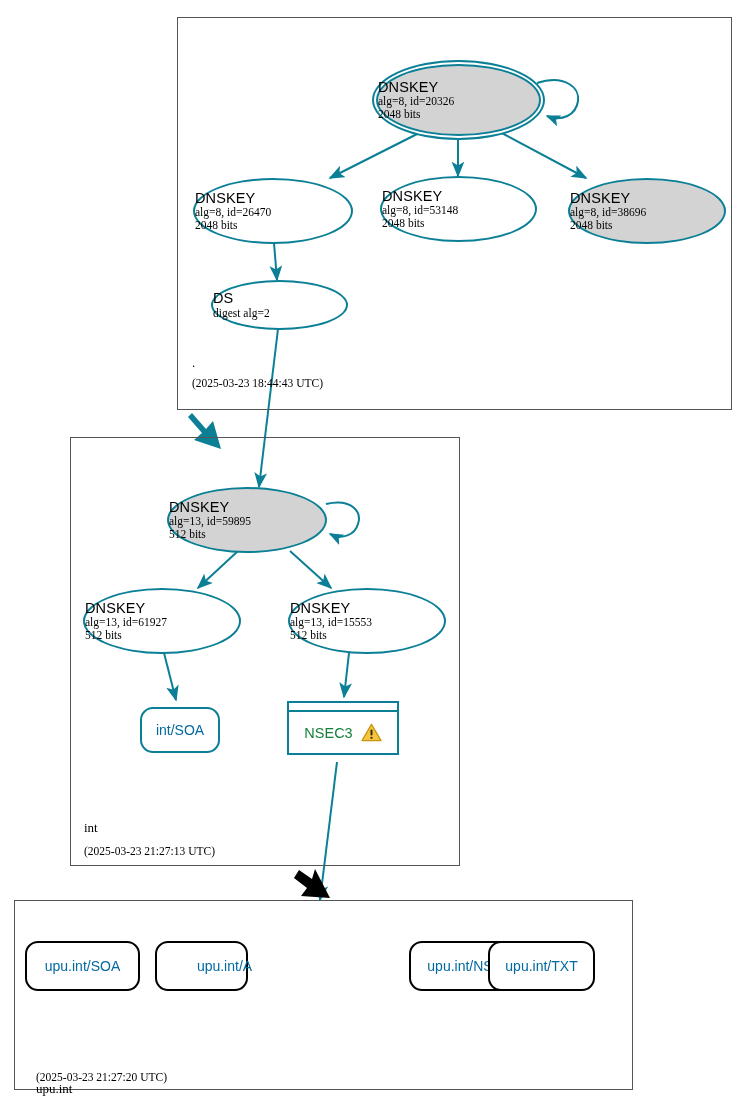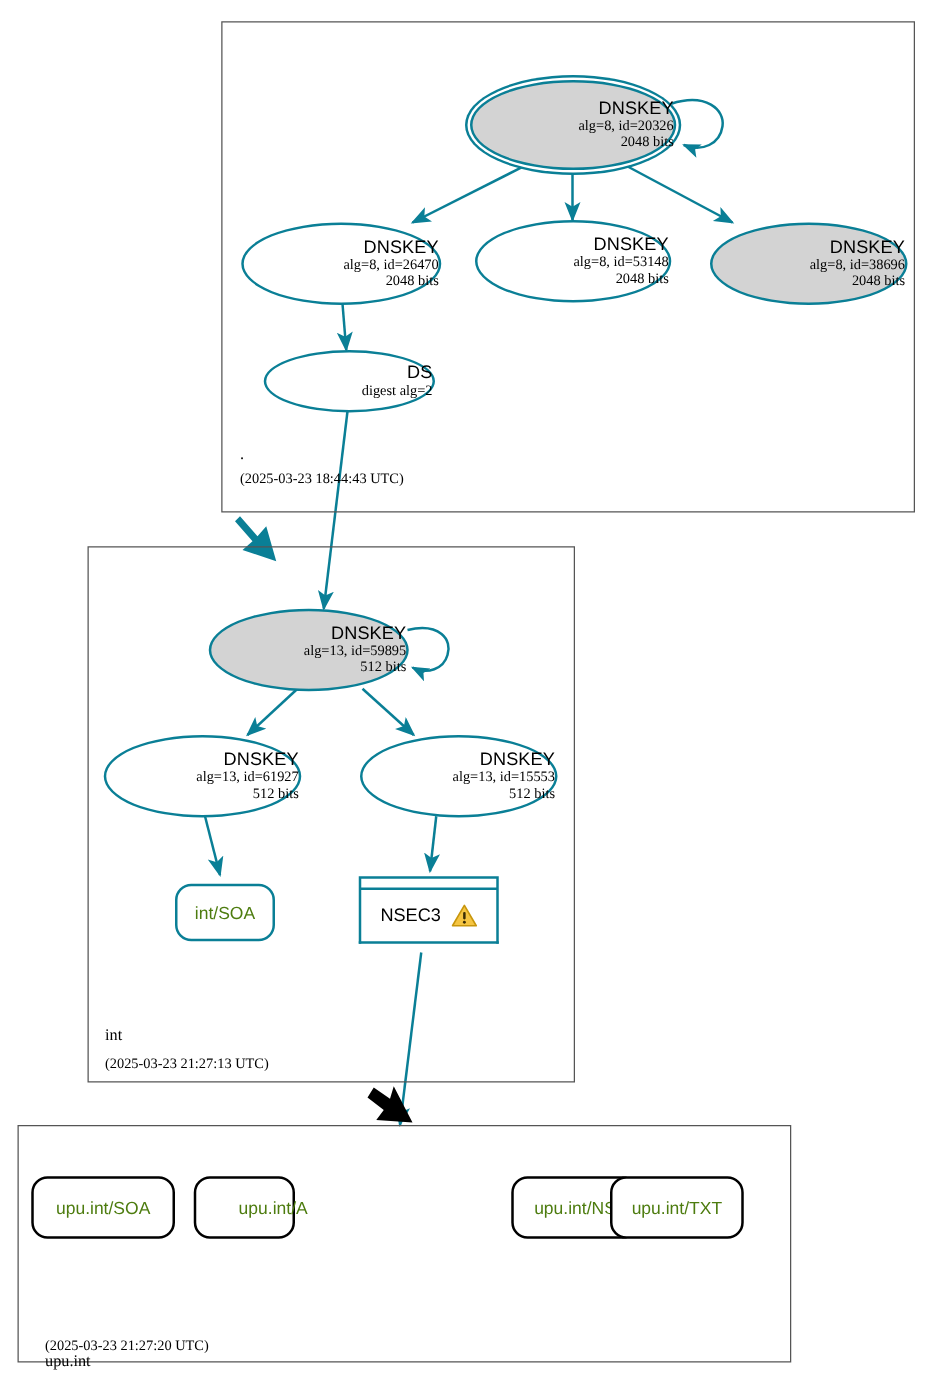--- a/index.html
+++ b/index.html
@@ -45,21 +45,21 @@
   .zone-time {
     font-size: 11.5px;
   }
 
   
   .node {
     position: absolute;
     box-sizing: border-box;
     display: flex;
     flex-direction: column;
-    align-items: flex-end;
+    align-items: flex-start;
     justify-content: center;
     text-align: center;
     line-height: 1.12;
     color: #000000;
   }
   .ellipse {
     border: 2px solid #0a7f96;
     border-radius: 50%;
     background: #ffffff;
   }
@@ -84,21 +84,21 @@
     position: absolute;
     box-sizing: border-box;
     border: 2px solid #000000;
     border-radius: 13px;
     background: #ffffff;
     display: flex;
     align-items: center;
     justify-content: center;
     font-family: "Liberation Sans", sans-serif;
     font-size: 14px;
-    color: #4d7c0f;
+    color: #0369a1;
     white-space: nowrap;
   }
   .rrset.teal {
     border-color: #0a7f96;
   }
 
   
   .nsec-node {
     position: absolute;
     box-sizing: border-box;
@@ -116,21 +116,21 @@
     border-top: none;
     background: #ffffff;
     height: 43px;
     width: 100%;
     display: flex;
     align-items: center;
     justify-content: center;
     gap: 8px;
     font-family: "Liberation Sans", sans-serif;
     font-size: 14.5px;
-    color: #000000;
+    color: #15803d;
   }
   .warn-icon {
     display: inline-block;
     line-height: 0;
   }
 </style>
 </head>
 <body>
 
 <div id="stage">
@@ -275,21 +275,21 @@
     </div>
   </div>
 
   <div class="zone-box" style="left:14px; top:900px; width:619px; height:190px;"></div>
   <div class="zone-label zone-name" style="left:36px; top:1046px;margin-top:35px;">upu.int</div>
   <div class="zone-label zone-time" style="left:36px; top:1071px;">(2025-03-23 21:27:20 UTC)</div>
 
   <div class="rrset" style="left:25px; top:941px; width:115px; height:50px;">
     <span>upu.int/SOA</span>
   </div>
-  <div class="rrset" style="left:155px; top:941px; width:81px; height:50px;padding-left:46px;">
+  <div class="rrset" style="left:155px; top:941px; width:93px; height:50px;padding-left:46px;">
     <span>upu.int/A</span>
   </div>
   <div class="rrset" style="left:390px; top:941px; width:102px; height:50px;margin-left:19px;">
     <span>upu.int/NS</span>
   </div>
   <div class="rrset" style="left:488px; top:941px; width:107px; height:50px;">
     <span>upu.int/TXT</span>
   </div>
 
 </div>

